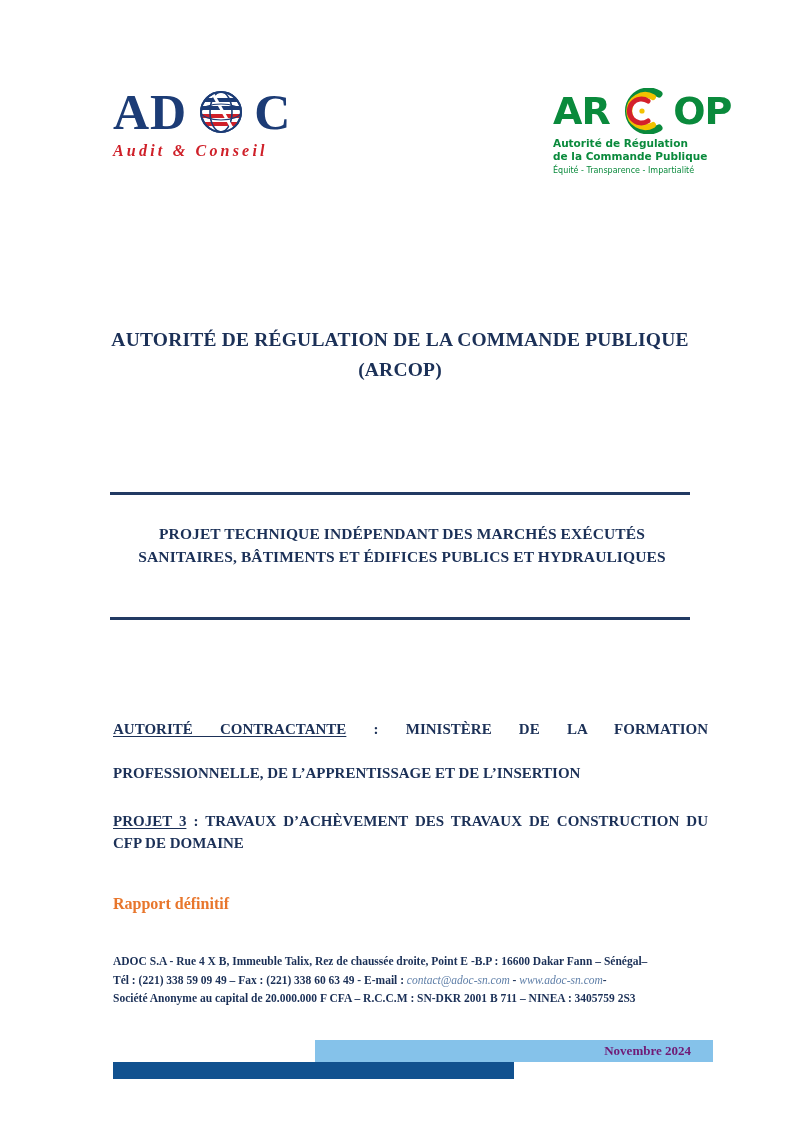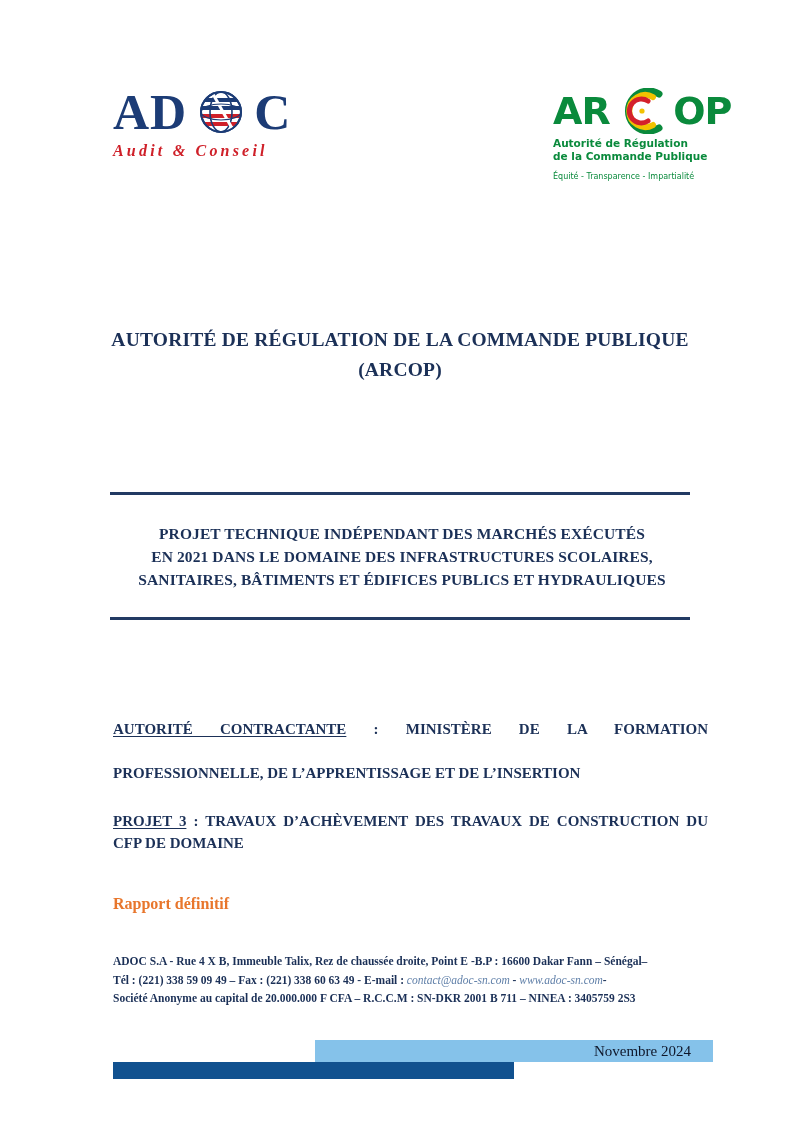--- a/index.html
+++ b/index.html
@@ -104,21 +104,21 @@
   .arcop-sub1, .arcop-sub2 {
     font-family: "DejaVu Sans", "Liberation Sans", sans-serif;
     font-weight: bold;
     font-size: 10.5px;
     line-height: 13px;
     color: #0a8a3c;
     white-space: nowrap;
   }
   .arcop-sub1 { margin-top: 3px; }
   .arcop-motto {
-    margin-top: 8px;
+    margin-top: 2px;
     font-family: "DejaVu Sans", "Liberation Sans", sans-serif;
     font-size: 8px;
     line-height: 11px;
     color: #0a8a3c;
     white-space: nowrap;
   }
 
   
   .org-title {
     position: absolute;
@@ -223,24 +223,24 @@
     left: 315px;
     top: 1040px;
     width: 398px;
     height: 22px;
     background: #85c2ea;
   }
   .bar-light .bar-date {
     position: absolute;
     right: 22px;
     top: 1px;
-    font-weight: normal;
-    font-size: 15px;
+    font-weight: bold;
+    font-size: 13px;
     line-height: 20px;
-    color: #0f172a;
+    color: #701a75;
     white-space: nowrap;
   }
   .bar-dark {
     position: absolute;
     left: 113px;
     top: 1062px;
     width: 401px;
     height: 17px;
     background: #11518f;
   }
@@ -300,21 +300,20 @@
   </div>
 
   <div class="org-title">
     <div>AUTORITÉ DE RÉGULATION DE LA COMMANDE PUBLIQUE</div>
     <div>(ARCOP)</div>
   </div>
 
   <div class="rule rule-top"></div>
   <div class="audit-title">
     <div>PROJET TECHNIQUE INDÉPENDANT DES MARCHÉS EXÉCUTÉS</div>
-    <div>EN 2021 DANS LE DOMAINE DES INFRASTRUCTURES SCOLAIRES,</div>
     <div>SANITAIRES, BÂTIMENTS ET ÉDIFICES PUBLICS ET HYDRAULIQUES</div>
   </div>
   <div class="rule rule-bottom"></div>
 
   <div class="parties">
     <div class="party-block first">
       <span class="party-line-1">
         <span class="u">AUTORITÉ CONTRACTANTE</span><span> : </span><span>MINISTÈRE DE LA FORMATION</span>
       </span>
       <span>PROFESSIONNELLE, DE L’APPRENTISSAGE ET DE L’INSERTION</span>

